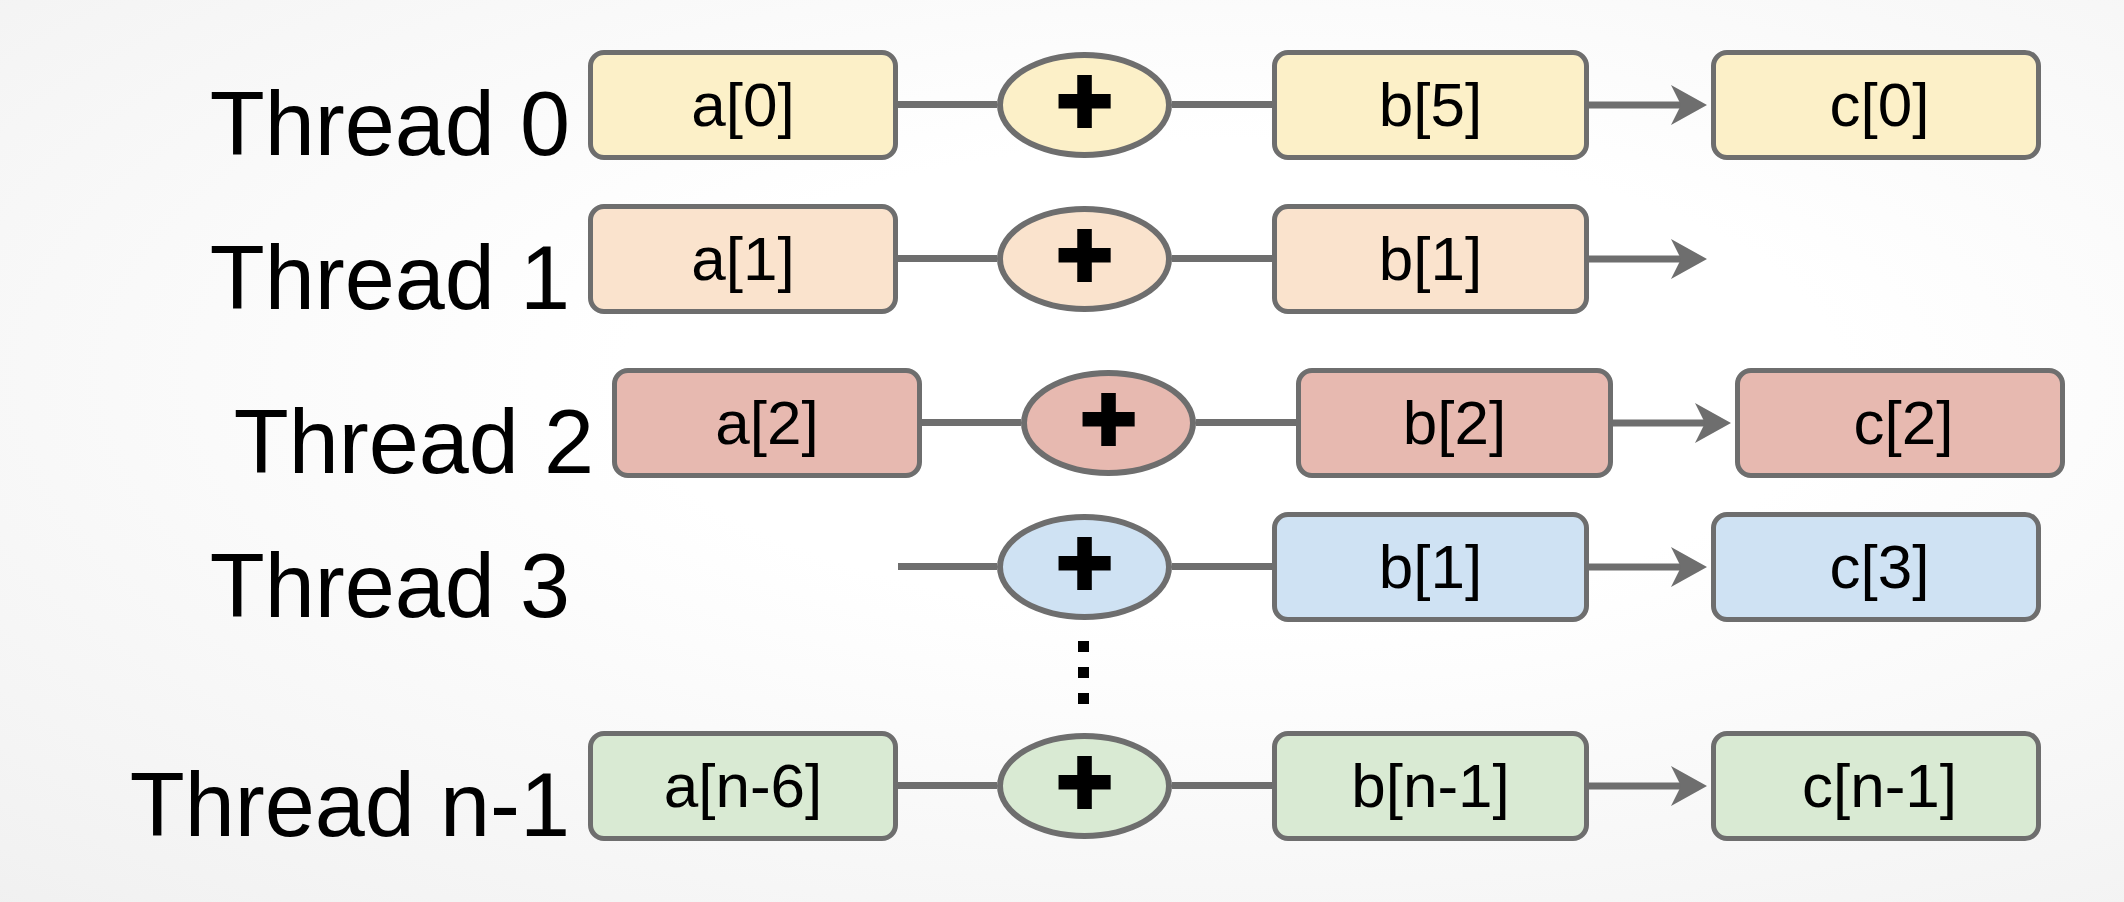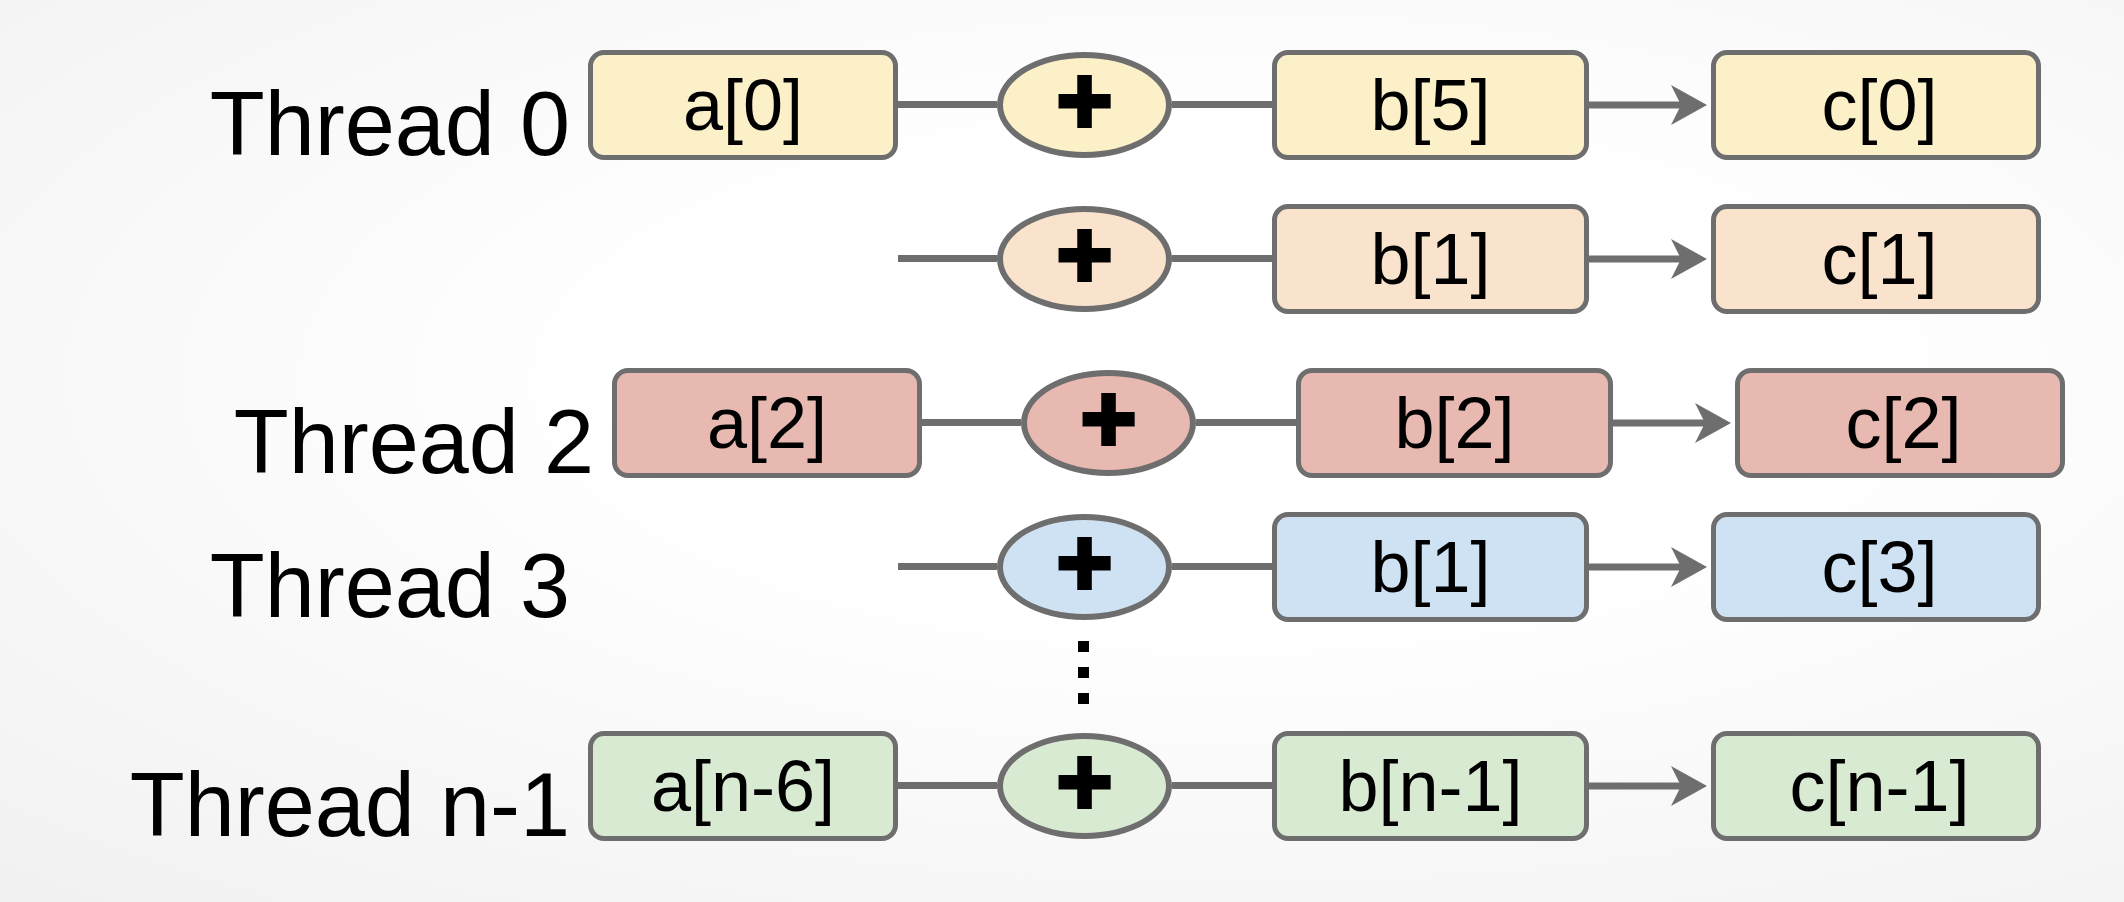--- a/index.html
+++ b/index.html
@@ -13,21 +13,21 @@
   .row{position:absolute;left:0;width:2124px;height:110px;}
   .thread-label{
     position:absolute;left:0;top:24px;width:570px;
     text-align:right;font-size:90px;line-height:100px;white-space:nowrap;
   }
   .nbox{
     position:absolute;top:0;height:110px;box-sizing:border-box;
     border:5px solid var(--stroke,#6e6e6e);border-radius:16px;
     background:var(--fill,#eee);
     display:flex;align-items:center;justify-content:center;
-    font-size:72px;line-height:90px;white-space:nowrap;
+    font-size:62px;line-height:90px;white-space:nowrap;
   }
   .box-a{left:588px;width:310px;}
   .box-b{left:1272px;width:317px;}
   .box-c{left:1711px;width:330px;padding-left:7px;}
   .connector{position:absolute;top:51px;height:7px;background:var(--stroke,#6e6e6e);}
   .line-a-op{left:898px;width:99px;}
   .line-op-b{left:1172px;width:100px;}
   .op-ellipse{
     position:absolute;left:997px;top:2px;width:175px;height:106px;box-sizing:border-box;
     border:6px solid var(--stroke,#6e6e6e);border-radius:50%;
@@ -61,31 +61,32 @@
       <div class="connector line-op-b"></div>
       <div class="nbox box-b">b[5]</div>
       <svg class="arrow-svg" viewBox="0 0 122 110">
         <line x1="0" y1="55" x2="98" y2="55" stroke="currentColor" stroke-width="7"></line>
         <polygon points="82,35 118,55 82,75 92,55" fill="currentColor"></polygon>
       </svg>
       <div class="nbox box-c">c[0]</div>
     </div>
 
     <div class="row" style="top: 204px; --fill: #FAE3CD;">
+      <div class="thread-label">Thread 1</div>
+      <div class="nbox box-a">a[1]</div>
       <div class="connector line-a-op"></div>
       <div class="op-ellipse">
         <span>+</span>
       </div>
       <div class="connector line-op-b"></div>
       <div class="nbox box-b">b[1]</div>
       <svg class="arrow-svg" viewBox="0 0 122 110">
         <line x1="0" y1="55" x2="98" y2="55" stroke="currentColor" stroke-width="7"></line>
         <polygon points="82,35 118,55 82,75 92,55" fill="currentColor"></polygon>
       </svg>
-      <div class="nbox box-c">c[1]</div>
     </div>
 
     <div class="row" style="top: 368px; margin-left: 24px; --fill: #E7B9B0;">
       <div class="thread-label">Thread 2</div>
       <div class="nbox box-a">a[2]</div>
       <div class="connector line-a-op"></div>
       <div class="op-ellipse">
         <span>+</span>
       </div>
       <div class="connector line-op-b"></div>

